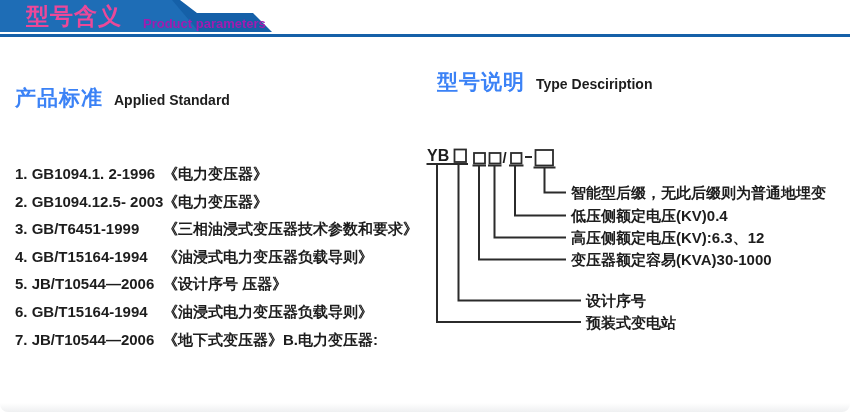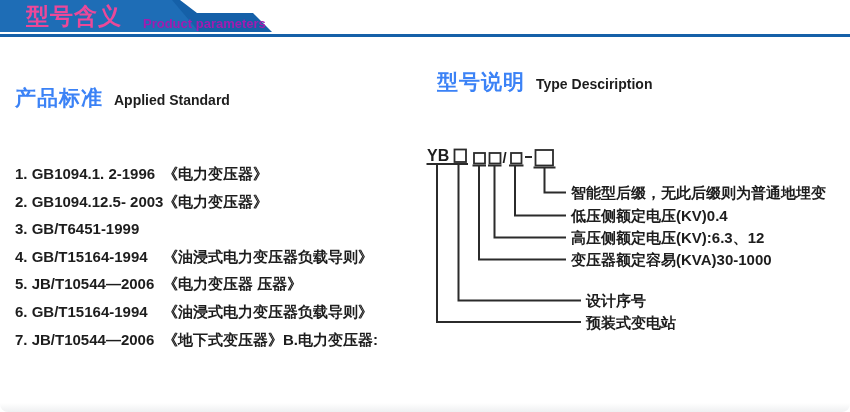--- a/index.html
+++ b/index.html
@@ -76,28 +76,29 @@
       <div class="std-row">
         <span class="code">1. GB1094.1. 2-1996</span>
         <span class="title">《电力变压器》</span>
       </div>
       <div class="std-row">
         <span class="code">2. GB1094.12.5- 2003</span>
         <span class="title">《电力变压器》</span>
       </div>
       <div class="std-row">
         <span class="code">3. GB/T6451-1999</span>
+        <span class="title">《三相油浸式变压器技术参数和要求》</span>
       </div>
       <div class="std-row">
         <span class="code">4. GB/T15164-1994</span>
         <span class="title">《油浸式电力变压器负载导则》</span>
       </div>
       <div class="std-row">
         <span class="code">5. JB/T10544—2006</span>
-        <span class="title">《电力变压器 压器》</span>
+        <span class="title">《设计序号 压器》</span>
       </div>
       <div class="std-row">
         <span class="code">6. GB/T15164-1994</span>
         <span class="title">《油浸式电力变压器负载导则》</span>
       </div>
       <div class="std-row">
         <span class="code">7. JB/T10544—2006</span>
         <span class="title">《地下式变压器》B.电力变压器:</span>
       </div>
     </div>

